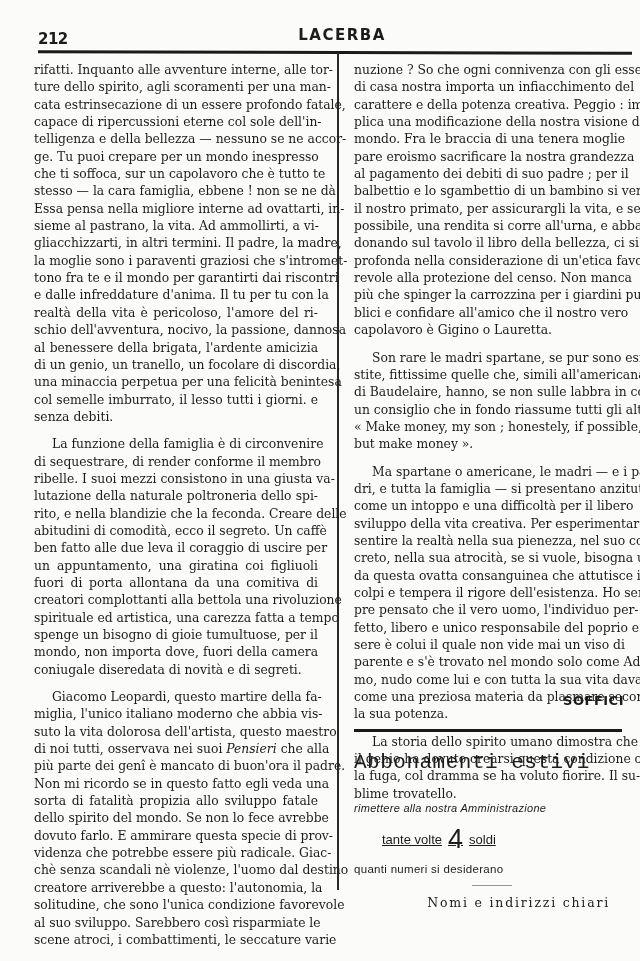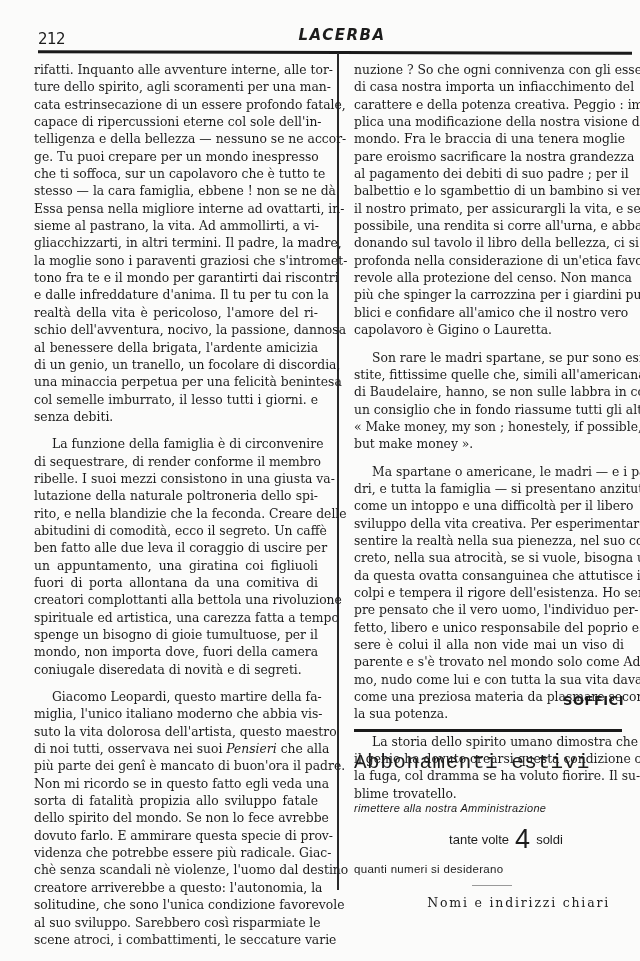--- a/index.html
+++ b/index.html
@@ -5,27 +5,26 @@
   html, body { margin: 0; padding: 0; }
   body {
     width: 640px; height: 961px; overflow: hidden;
     background: #fbfbfa; color: #1c1c1c;
     font-family: "DejaVu Serif", "Liberation Serif", serif;
     position: relative;
   }
   .header { position: absolute; top: 22px; left: 38px; right: 14px; height: 30px; }
   .page-number {
     position: absolute; left: 0; top: 8px;
-    font-family: "DejaVu Sans", sans-serif; font-weight: normal; font-size: 15px; letter-spacing: -0.5px;
+    font-family: "DejaVu Sans", sans-serif; font-weight: bold; font-size: 15px; letter-spacing: -0.5px;
   }
   .masthead {
     position: absolute; left: 0; right: 0; top: 4px; text-align: center;
     font-family: "DejaVu Sans", sans-serif; font-weight: 900; font-size: 15px; letter-spacing: 1.5px;
     padding-left: 20px;
-    font-style: italic;
   }
   .header-rule {
     position: absolute; left: 38px; right: 8px; top: 51px; height: 3px; background: #1a1a1a;
     transform: rotate(0.15deg);
   }
   .col-divider { position: absolute; left: 337px; top: 53px; width: 1.5px; height: 837px; background: #2a2a2a; }
 
   .column { position: absolute; top: 62px; font-size: 12.35px; line-height: 17.35px; }
   .col-left { left: 34px; width: 284px; }
   .col-right { left: 354px; width: 270px; }
@@ -36,21 +35,21 @@
   em { font-style: italic; }
 
   .signature {
     position: absolute; left: 354px; width: 270px; top: 693px; text-align: right;
     font-family: "DejaVu Sans", sans-serif; font-weight: 900; font-size: 13px; letter-spacing: 0.5px;
   }
   .ad { position: absolute; left: 354px; width: 276px; top: 729px; font-family: "Liberation Sans", "DejaVu Sans", sans-serif; }
   .ad-rule { height: 3px; background: #1a1a1a; margin: 0 8px 0 0; }
   .ad-title { font-size: 21px; margin-top: 19px; letter-spacing: 0.5px; padding-right: 10px; font-family: Liberation Mono, monospace; }
   .ad-line1 { font-size: 11px; margin-top: 28px; letter-spacing: 0.3px; font-style: italic; }
-  .ad-line2 { text-align: center; font-size: 13px; margin-top: 10px; padding-left: 28px; }
+  .ad-line2 { text-align: left; font-size: 13px; margin-top: 10px; padding-left: 28px; text-decoration: underline; }
   .ad-line2 .big { font-size: 27px; vertical-align: -4px; margin: 0 6px; }
   .ad-line3 { font-size: 11.5px; margin-top: 8px; letter-spacing: 0.3px; }
   .ad-sep { width: 40px; height: 1px; background: #999; margin: 10px 0 0 118px; }
   .ad-line4 { text-align: right; font-family: "DejaVu Serif", serif; font-size: 12.5px; letter-spacing: 1.8px; margin-top: 9px; padding-right: 20px; }
 </style>
 </head>
 <body>
 
 <div class="header">
   <span class="page-number">212</span>
@@ -152,21 +151,21 @@
       <span class="line indent">Ma spartane o americane, le madri — e i pa-</span>
       <span class="line">dri, e tutta la famiglia — si presentano anzitutto</span>
       <span class="line">come un intoppo e una difficoltà per il libero</span>
       <span class="line">sviluppo della vita creativa. Per esperimentare,</span>
       <span class="line">sentire la realtà nella sua pienezza, nel suo con-</span>
       <span class="line">creto, nella sua atrocità, se si vuole, bisogna uscire</span>
       <span class="line">da questa ovatta consanguinea che attutisce i</span>
       <span class="line">colpi e tempera il rigore dell'esistenza. Ho sem-</span>
       <span class="line">pre pensato che il vero uomo, l'individuo per-</span>
       <span class="line">fetto, libero e unico responsabile del poprio es-</span>
-      <span class="line">sere è colui il alla non vide mai un viso di</span>
+      <span class="line">sere è colui il quale non vide mai un viso di</span>
       <span class="line">parente e s'è trovato nel mondo solo come Ada-</span>
       <span class="line">mo, nudo come lui e con tutta la sua vita davanti</span>
       <span class="line">come una preziosa materia da plasmare secondo</span>
       <span class="line last">la sua potenza.</span>
     </div>
     <div class="para-gap"></div>
     <div>
       <span class="line indent">La storia dello spirito umano dimostra che</span>
       <span class="line">il genio ha dovuto crearsi questa condizione con</span>
       <span class="line">la fuga, col dramma se ha voluto fiorire. Il su-</span>

